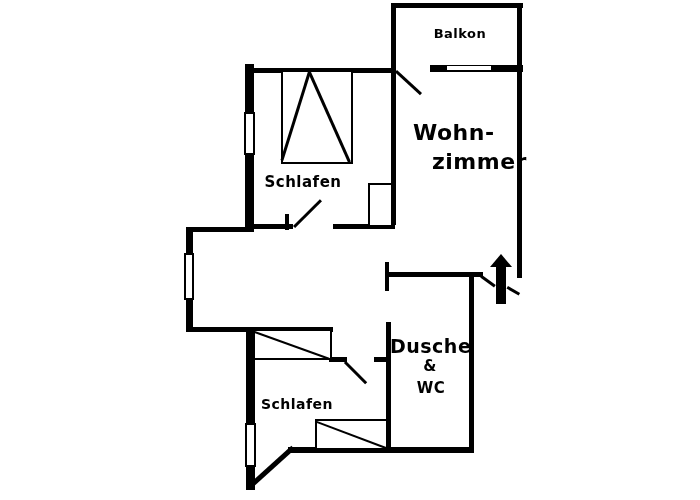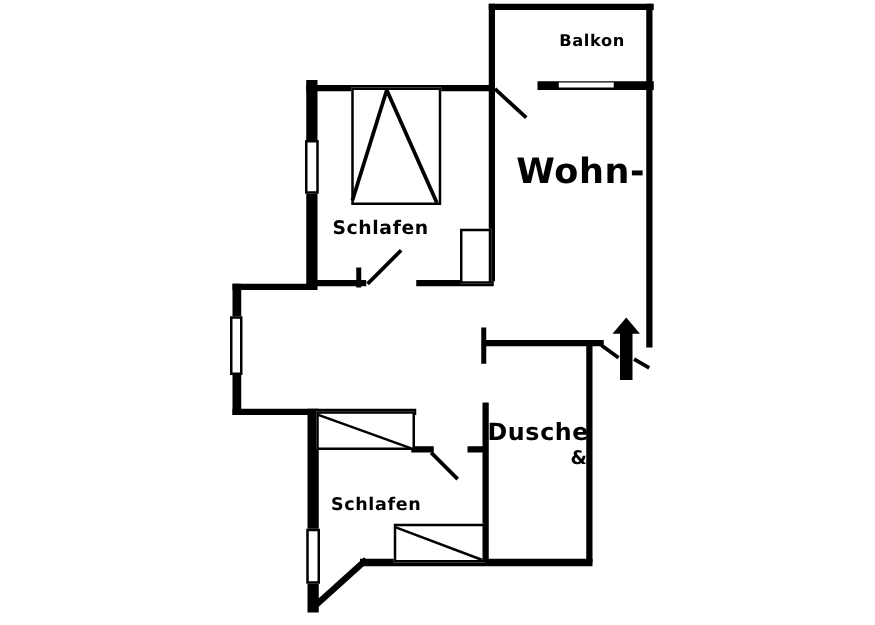--- a/index.html
+++ b/index.html
@@ -6,21 +6,21 @@
   #plan{
     position:relative;width:700px;height:500px;background:#ffffff;
     font-family:"DejaVu Sans","Liberation Sans",sans-serif;
     overflow:hidden;
   }
   .w{position:absolute;background:#000;}                 
   .ln{position:absolute;background:#000;transform-origin:0 0;} 
   .win{position:absolute;background:#fff;border:2px solid #000;box-sizing:border-box;z-index:3;}
   .furn{position:absolute;border:2px solid #000;box-sizing:border-box;background:#fff;}
   .lbl{
-    position:absolute;color:#000;font-weight:bold;text-align:right;
+    position:absolute;color:#000;font-weight:bold;text-align:center;
     white-space:nowrap;z-index:5;letter-spacing:.5px;
   }
   .glass{position:absolute;background:#fff;z-index:2;}
   .arrow-head{
     position:absolute;width:0;height:0;
     border-left:11px solid transparent;border-right:11px solid transparent;
     border-bottom:13px solid #000;z-index:4;
   }
   .arrow-shaft{position:absolute;background:#000;z-index:4;}
 </style>
@@ -75,23 +75,25 @@
   <div class="furn" style="left:368px;top:183px;width:25px;height:44px"></div>
 
   <div class="furn" style="left:253px;top:329px;width:79px;height:31px"></div>
   <div class="ln" style="left:255px;top:331px;width:79px;height:2px;transform:rotate(19.8deg)"></div>
 
   <div class="furn" style="left:315px;top:419px;width:73px;height:31px"></div>
   <div class="ln" style="left:317px;top:421px;width:74px;height:2px;transform:rotate(20.6deg)"></div>
 
   <div class="lbl" style="left:420px;top:26px;width:80px;font-size:13px">Balkon</div>
 
-  <div class="lbl" style="left:413px;top:120px;width:80px;font-size:28px">Wohn-</div>
+  <div class="lbl" style="left:413px;top:120px;width:80px;font-size:22px">Wohn-</div>
+  <div class="lbl" style="left:432px;top:149px;width:80px;font-size:22px">zimmer</div>
 
   <div class="lbl" style="left:263px;top:173px;width:80px;font-size:15px">Schlafen</div>
 
 
   <div class="lbl" style="left:390px;top:335px;width:80px;font-size:19px">Dusche</div>
   <div class="lbl" style="left:390px;top:357px;width:80px;font-size:15px">&amp;</div>
+  <div class="lbl" style="left:391px;top:379px;width:80px;font-size:15px">WC</div>
 
   <div class="lbl" style="left:257px;top:396px;width:80px;font-size:14px">Schlafen</div>
 
 </div>
 
 </body></html>

